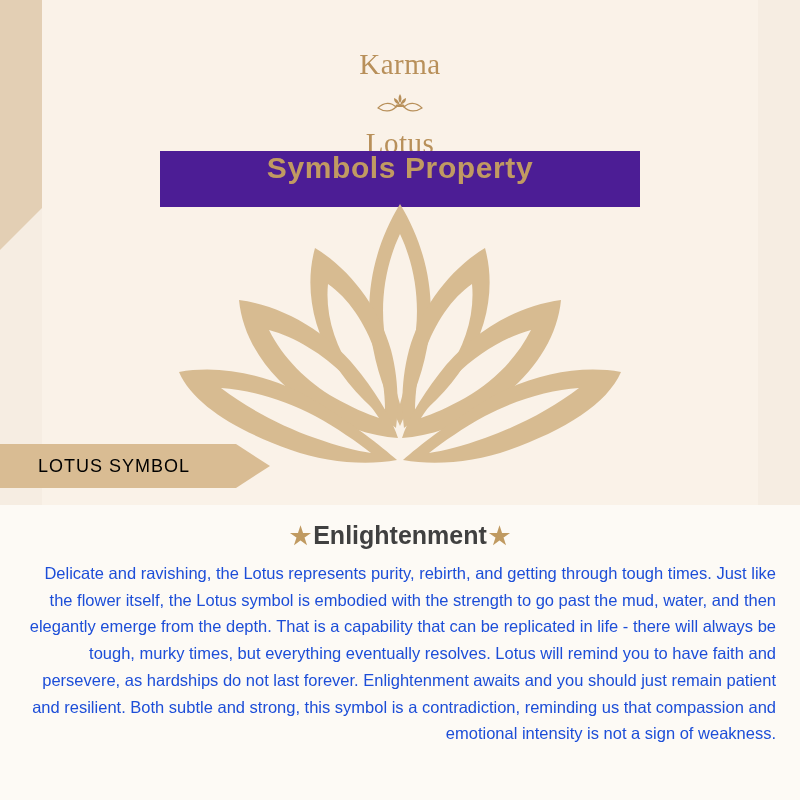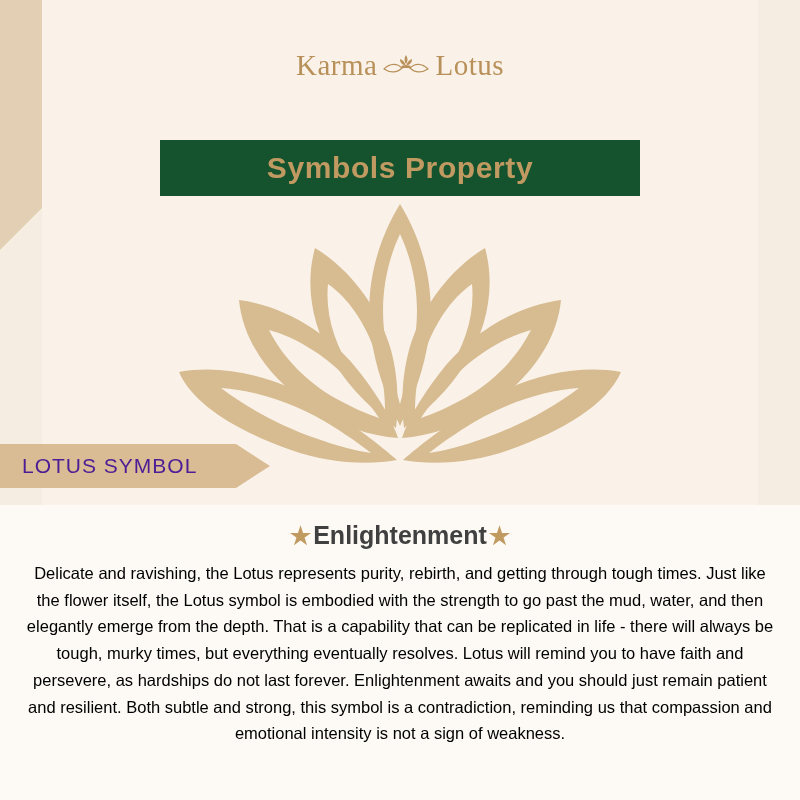--- a/index.html
+++ b/index.html
@@ -54,43 +54,43 @@
     position: absolute;
     top: 48px;
     left: 0;
     width: 100%;
     text-align: center;
   }
   .brand-row {
     display: inline-flex;
     align-items: center;
     gap: 6px;
+    flex-direction: column;
   }
   .brand-word {
     font-family: "Liberation Serif", serif;
     font-size: 29px;
     color: #b8905a;
     letter-spacing: 0.5px;
   }
   .brand-mark {
     width: 46px;
     height: 34px;
     position: relative;
   }
 
   
   .title-band {
     position: absolute;
-    top: 140px;
+    top: 151px;
     left: 160px;
     width: 480px;
     height: 56px;
-    background: #14532d;
+    background: #4c1d95;
     display: flex;
-    align-items: center;
     justify-content: center;
   }
   .title-text {
     font-family: "Liberation Sans", sans-serif;
     font-weight: bold;
     font-size: 30px;
     color: #c19a62;
     letter-spacing: 0.6px;
   }
 
@@ -110,23 +110,23 @@
     top: 444px;
     left: 0;
     width: 270px;
     height: 44px;
     background: #d9bc93;
     clip-path: polygon(0 0, 236px 0, 270px 22px, 236px 44px, 0 44px);
     display: flex;
     align-items: center;
   }
   .ribbon-text {
-    padding-left: 22px;
-    font-size: 21px;
-    color: #4c1d95;
+    padding-left: 38px;
+    font-size: 18px;
+    color: #000000;
     letter-spacing: 1px;
   }
 
   
   .body-card {
     position: absolute;
     top: 505px;
     left: 0;
     width: 800px;
     bottom: 0;
@@ -148,22 +148,22 @@
     color: #c09a61;
     font-size: 24px;
     line-height: 1;
   }
   .headline span.word { color: #404040; }
 
   .paragraph {
     margin: 10px 24px 0 24px;
     font-size: 16.5px;
     line-height: 1.62;
-    color: #000000;
-    text-align: center;
+    color: #1d4ed8;
+    text-align: right;
   }
 
   
   .gold { fill: #d7bb91; }
 </style>
 </head>
 <body>
 
 <div id="page">
 

